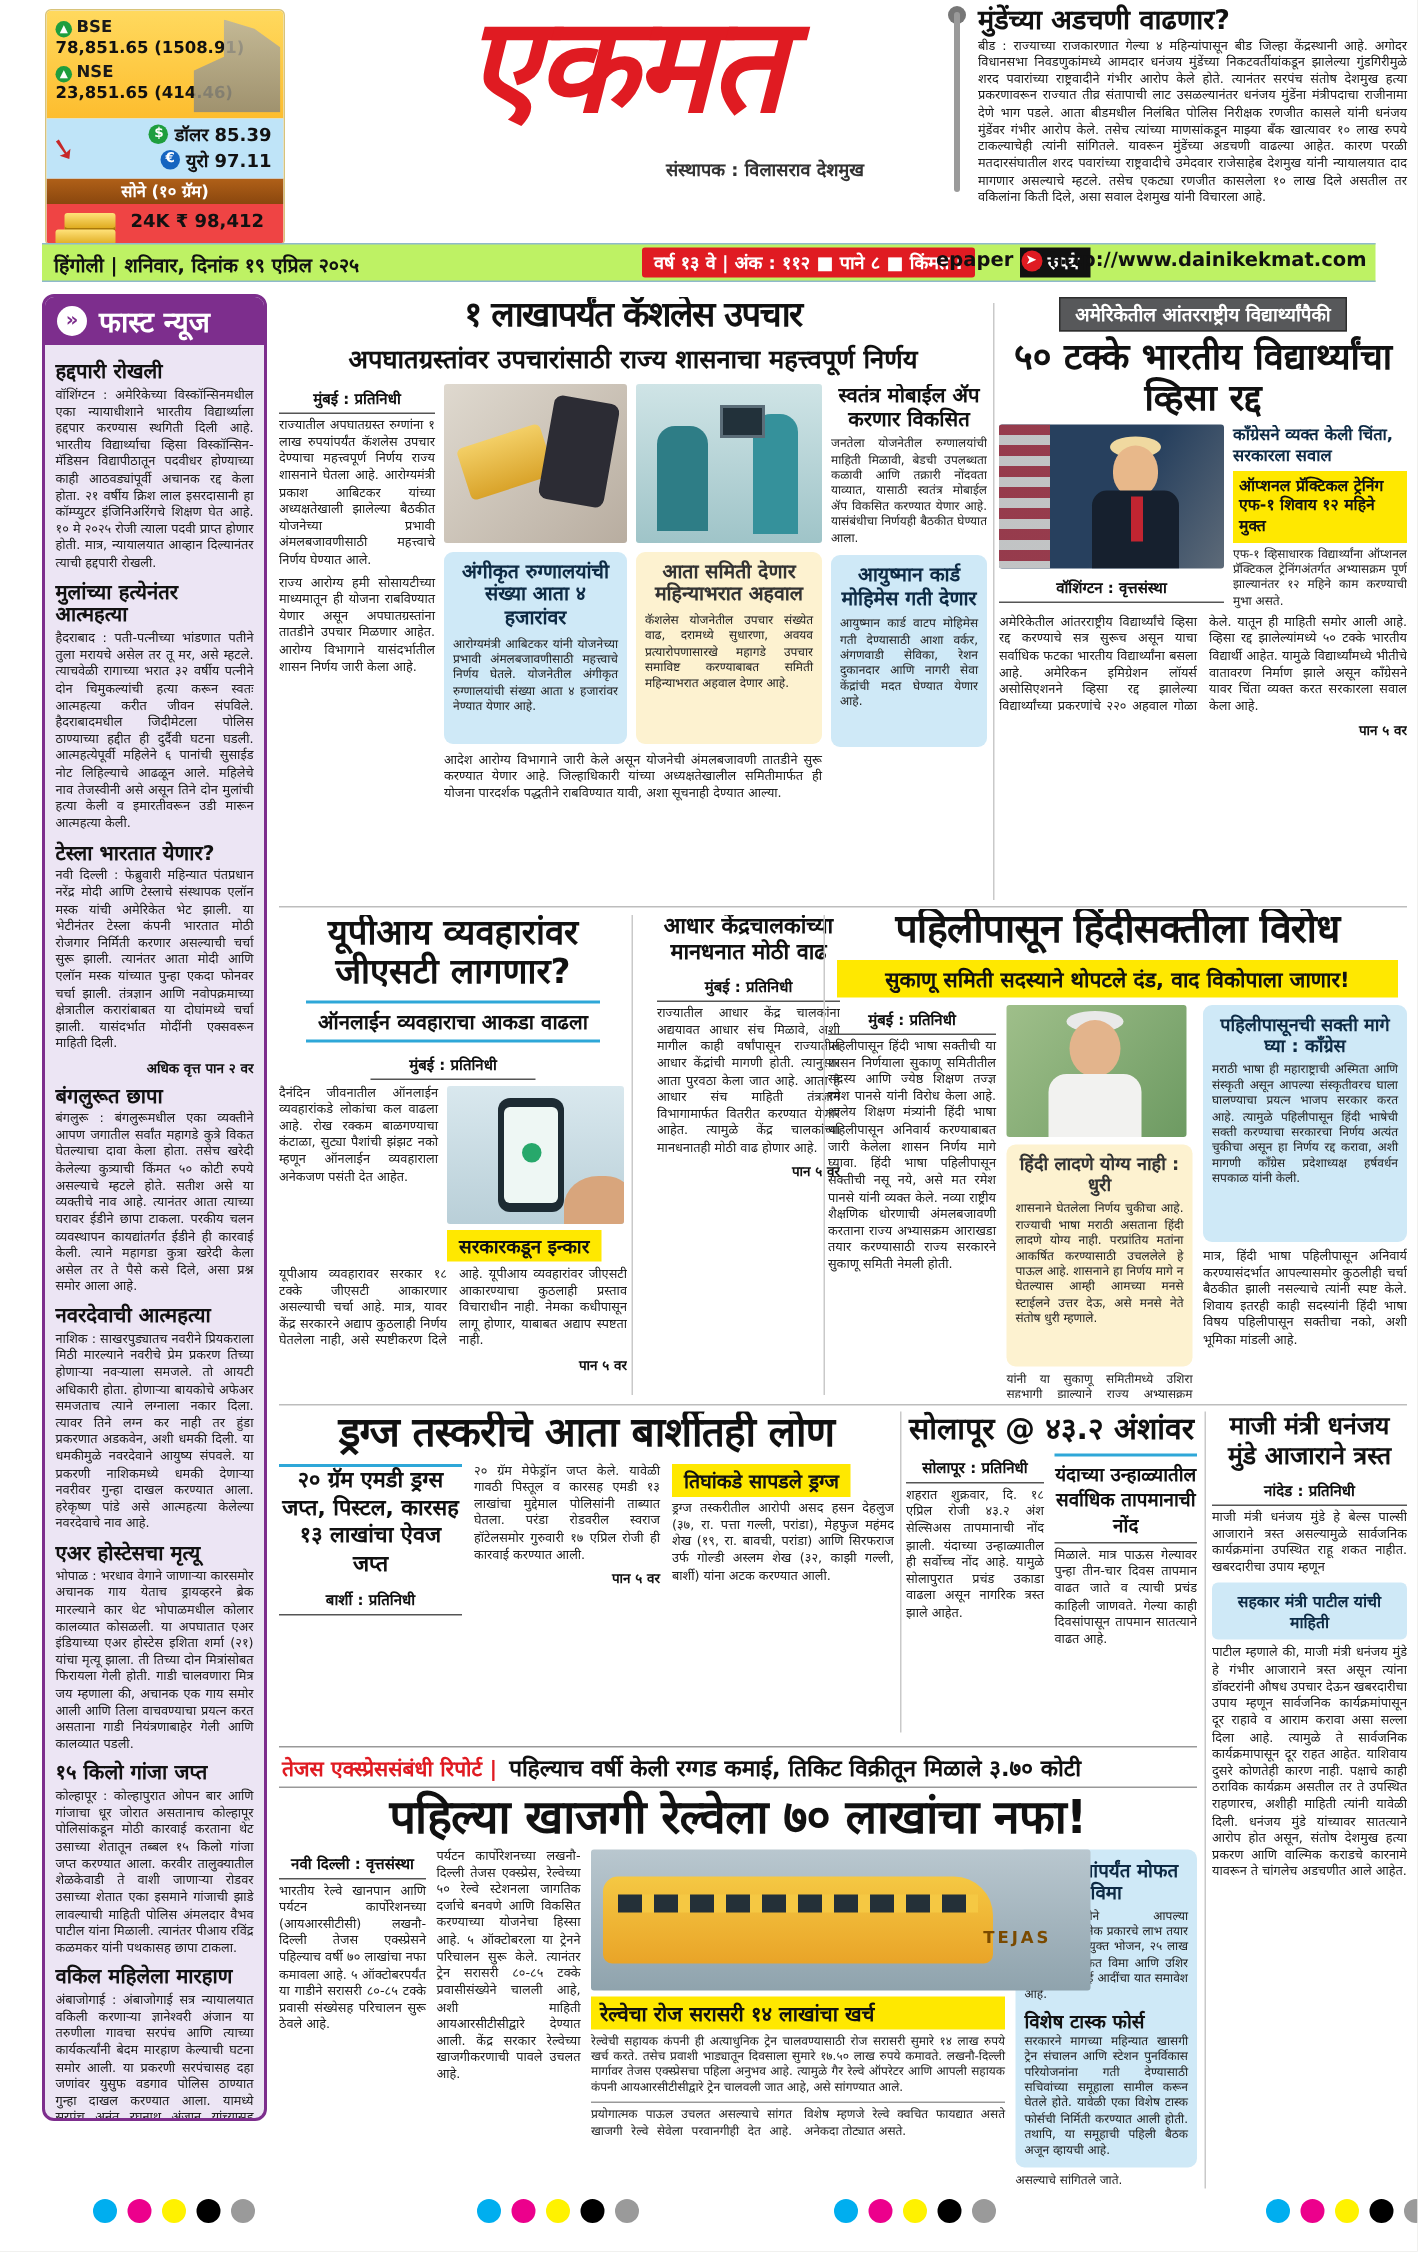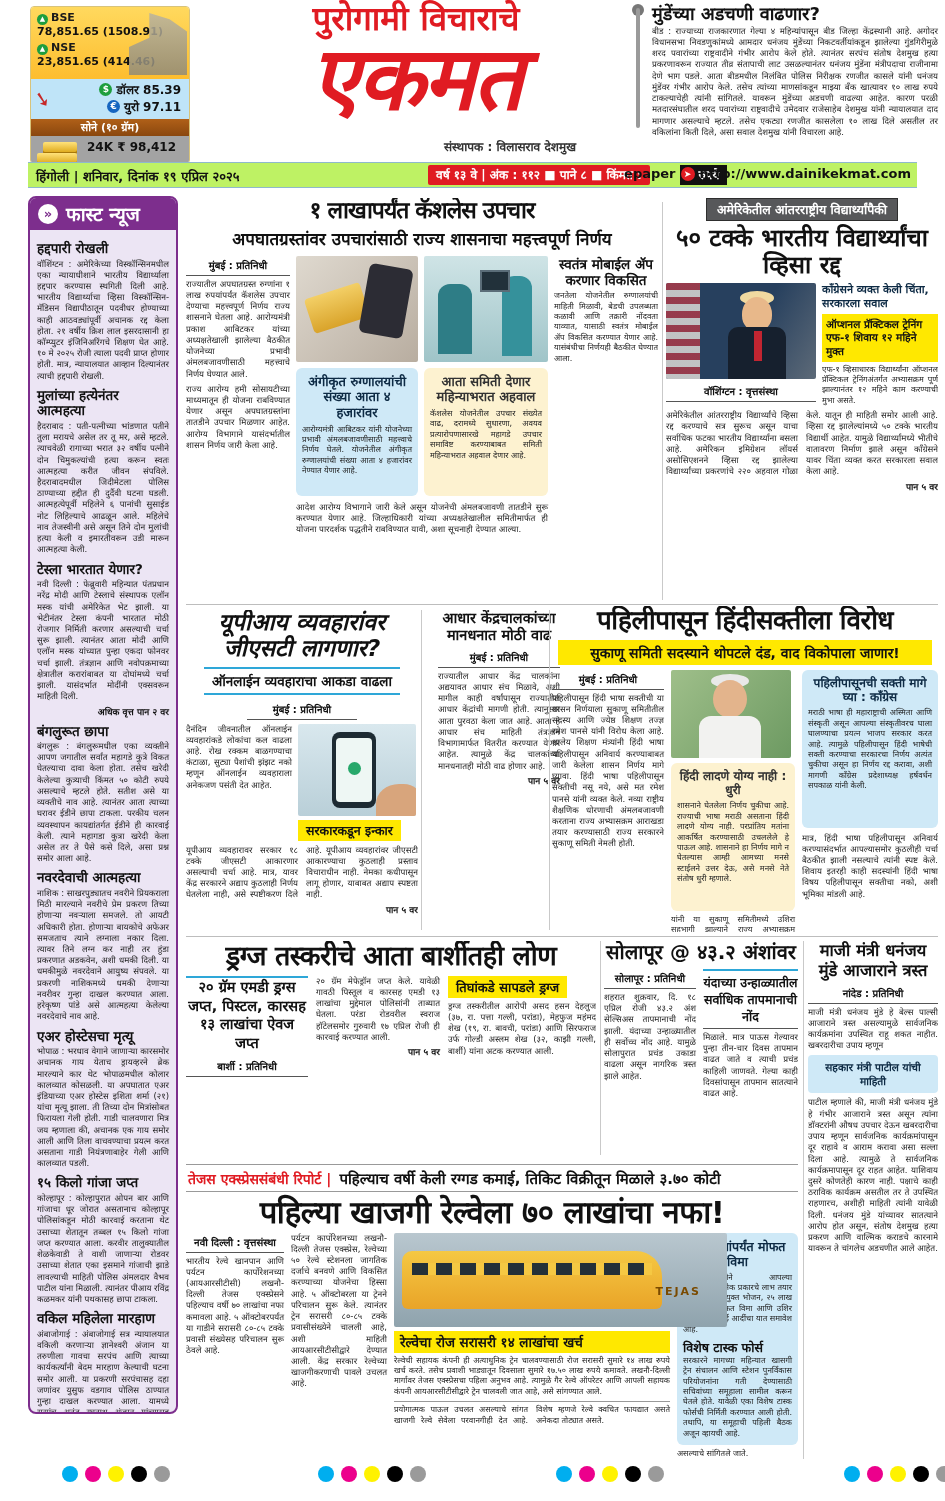--- a/index.html
+++ b/index.html
@@ -20,21 +20,21 @@
      background:linear-gradient(#b9b39f,#8f8a79);clip-path:polygon(0 55%,35% 40%,35% 0,70% 10%,100% 30%,100% 100%,0 100%);opacity:.85;}
   .mk-row{font-size:11px;font-weight:bold;color:#1a1a1a;line-height:1.25;}
   .mk-num{font-size:11px;font-weight:bold;color:#111;}
   .up{display:inline-block;width:11px;height:11px;border-radius:50%;background:#1e9e3e;color:#fff;font-size:7px;line-height:11px;text-align:center;margin-right:3px;}
   .mk-fx{height:40px;background:#bfe4f8;position:relative;padding:2px 4px 2px 36px;box-sizing:border-box;}
   .fx-arrow{position:absolute;left:3px;top:8px;font-size:20px;color:#c62828;transform:rotate(12deg);}
   .fx-line{font-size:12px;font-weight:bold;display:flex;align-items:center;gap:4px;justify-content:flex-end;padding-right:4px;}
   .coin{display:inline-block;width:13px;height:13px;border-radius:50%;color:#fff;font-size:9px;line-height:13px;text-align:center;}
   .coin.d{background:#1e9e3e;} .coin.e{background:#1565c0;}
   .gold-head{height:17px;background:linear-gradient(#b06018,#8a470e);color:#fff;font-size:11px;font-weight:bold;text-align:center;line-height:17px;}
-  .gold-rows{position:relative;height:46px;background:#a3a3a3;padding-left:56px;box-sizing:border-box;}
+  .gold-rows{position:relative;height:46px;background:#ef4444;padding-left:56px;box-sizing:border-box;}
   .bars{position:absolute;left:2px;top:6px;width:52px;height:36px;}
   .bar{position:absolute;height:12px;border-radius:2px;background:linear-gradient(#ffe27a,#d9a10e);box-shadow:inset 0 -2px 0 #a8780a;}
   .gold-line{font-size:12px;font-weight:bold;line-height:23px;}
 
   
   .masthead{left:196px;top:2px;width:440px;text-align:center;}
   .tagline{font-size:33px;font-weight:bold;color:#e01b22;line-height:1.05;}
   .paper-title{font-size:88px;font-weight:bold;font-style:italic;color:#e01b22;line-height:.95;letter-spacing:-2px;}
   .founder{font-size:12px;font-weight:bold;color:#333;margin-top:18px;text-align:right;padding-right:60px;}
 
@@ -91,21 +91,21 @@
   .visa h2{margin:4px 0;font-size:24px;line-height:1.12;text-align:center;}
   .ph-trump{width:150px;height:96px;background:linear-gradient(120deg,#27405e 55%,#5d6a78);}
   .ph-trump .flag{position:absolute;left:0;top:0;width:34px;height:96px;background:repeating-linear-gradient(#b23a48 0 7px,#e8e4de 7px 14px);opacity:.8;}
   .ph-trump .head{position:absolute;left:76px;top:14px;width:30px;height:34px;border-radius:50% 50% 45% 45%;background:#e8b88a;}
   .ph-trump .hair{position:absolute;left:74px;top:8px;width:34px;height:14px;border-radius:50%;background:#f0d9a0;}
   .ph-trump .suit{position:absolute;left:62px;top:44px;width:58px;height:52px;background:#16202e;border-radius:10px 10px 0 0;}
   .ph-trump .tie{position:absolute;left:88px;top:48px;width:8px;height:30px;background:#c22531;}
 
   
   .upi{left:186px;top:610px;width:232px;height:322px;}
-  .upi h2{margin:0;font-size:23px;line-height:1.12;text-align:center;font-style:italic;}
+  .upi h2{margin:0;font-size:23px;line-height:1.12;text-align:center;}
   .upi-sub{font-size:13.5px;font-weight:bold;text-align:center;border-top:2px solid #2ea7d8;border-bottom:2px solid #2ea7d8;padding:3px 0;margin:5px 18px;}
   .ph-phone{width:118px;height:92px;background:linear-gradient(#d9e8ee,#b9cfd8);}
   .ph-phone .dev{position:absolute;left:34px;top:8px;width:44px;height:76px;background:#1d2b33;border-radius:8px;}
   .ph-phone .scr{position:absolute;left:38px;top:14px;width:36px;height:64px;background:#eef7f4;border-radius:4px;}
   .ph-phone .ok{position:absolute;left:50px;top:38px;width:13px;height:13px;border-radius:50%;background:#27a86b;}
   .ph-phone .hand{position:absolute;right:-6px;bottom:-8px;width:46px;height:40px;background:#d8a57c;border-radius:50% 40% 0 0;}
 
   .aadhaar{left:438px;top:610px;width:122px;height:322px;}
   .aadhaar h3{margin:0 0 3px 0;font-size:14.5px;line-height:1.2;text-align:center;}
 
@@ -176,21 +176,20 @@
         <div class="bar" style="left:10px;top:0;width:34px;"></div>
         <div class="bar" style="left:4px;top:11px;width:40px;"></div>
 
       </div>
       <div class="gold-line"><span>24K</span> <span>₹ 98,412</span></div>
       <div class="gold-line"><span>22K</span> <span>₹ 90,211</span></div>
     </div>
   </div>
 
   <div class="abs masthead">
-    <div class="tagline">पुरोगामी विचाराचे</div>
     <div class="paper-title">एकमत</div>
     <div class="founder">संस्थापक : विलासराव देशमुख</div>
   </div>
 
   <div class="abs topstory">
     <div style="position:relative;padding-left:4px;">
       <div class="lead-dot"></div>
       <div class="lead-rule"></div>
       <h3 class="b">मुंडेंच्या अडचणी वाढणार?</h3>
       <div class="t85 j">बीड : राज्याच्या राजकारणात गेल्या ४ महिन्यांपासून बीड जिल्हा केंद्रस्थानी आहे. अगोदर विधानसभा निवडणुकांमध्ये आमदार धनंजय मुंडेंच्या निकटवर्तीयांकडून झालेल्या गुंडगिरीमुळे शरद पवारांच्या राष्ट्रवादीने गंभीर आरोप केले होते. त्यानंतर सरपंच संतोष देशमुख हत्या प्रकरणावरून राज्यात तीव्र संतापाची लाट उसळल्यानंतर धनंजय मुंडेंना मंत्रीपदाचा राजीनामा देणे भाग पडले. आता बीडमधील निलंबित पोलिस निरीक्षक रणजीत कासले यांनी धनंजय मुंडेंवर गंभीर आरोप केले. तसेच त्यांच्या माणसांकडून माझ्या बँक खात्यावर १० लाख रुपये टाकल्याचेही त्यांनी सांगितले. यावरून मुंडेंच्या अडचणी वाढल्या आहेत. कारण परळी मतदारसंघातील शरद पवारांच्या राष्ट्रवादीचे उमेदवार राजेसाहेब देशमुख यांनी न्यायालयात दाद मागणार असल्याचे म्हटले. तसेच एकट्या रणजीत कासलेला १० लाख दिले असतील तर वकिलांना किती दिले, असा सवाल देशमुख यांनी विचारला आहे.</div>
@@ -279,20 +278,24 @@
           <div class="creambox" style="width:124px;height:128px;overflow:hidden;">
             <div class="boxtitle" style="color:#333;">आता समिती देणार महिन्याभरात अहवाल</div>
             <div class="t8 j">कॅशलेस योजनेतील उपचार संख्येत वाढ, दरामध्ये सुधारणा, अवयव प्रत्यारोपणासारखे महागडे उपचार समाविष्ट करण्याबाबत समिती महिन्याभरात अहवाल देणार आहे.</div>
           </div>
         </div>
         <div class="t85 j" style="margin-top:6px;">आदेश आरोग्य विभागाने जारी केले असून योजनेची अंमलबजावणी तातडीने सुरू करण्यात येणार आहे. जिल्हाधिकारी यांच्या अध्यक्षतेखालील समितीमार्फत ही योजना पारदर्शक पद्धतीने राबविण्यात यावी, अशा सूचनाही देण्यात आल्या.</div>
       </div>
       <div style="flex:1;">
         <div class="b center" style="font-size:13.5px;line-height:1.2;">स्वतंत्र मोबाईल ॲप करणार विकसित</div>
         <div class="t8 j" style="margin-top:3px;">जनतेला योजनेतील रुग्णालयांची माहिती मिळावी, बेडची उपलब्धता कळावी आणि तक्रारी नोंदवता याव्यात, यासाठी स्वतंत्र मोबाईल ॲप विकसित करण्यात येणार आहे. यासंबंधीचा निर्णयही बैठकीत घेण्यात आला.</div>
+        <div class="bluebox" style="margin-top:6px;height:128px;overflow:hidden;">
+          <div class="boxtitle">आयुष्मान कार्ड मोहिमेस गती देणार</div>
+          <div class="t8 j">आयुष्मान कार्ड वाटप मोहिमेस गती देण्यासाठी आशा वर्कर, अंगणवाडी सेविका, रेशन दुकानदार आणि नागरी सेवा केंद्रांची मदत घेण्यात येणार आहे.</div>
+        </div>
       </div>
     </div>
   </div>
 
   <div class="abs vline" style="left:662px;top:202px;height:398px;"></div>
 
   <div class="abs visa hidebox">
     <span class="kicker">अमेरिकेतील आंतरराष्ट्रीय विद्यार्थ्यांपैकी</span>
     <h2>५० टक्के भारतीय विद्यार्थ्यांचा व्हिसा रद्द</h2>
     <div style="display:flex;gap:6px;">

